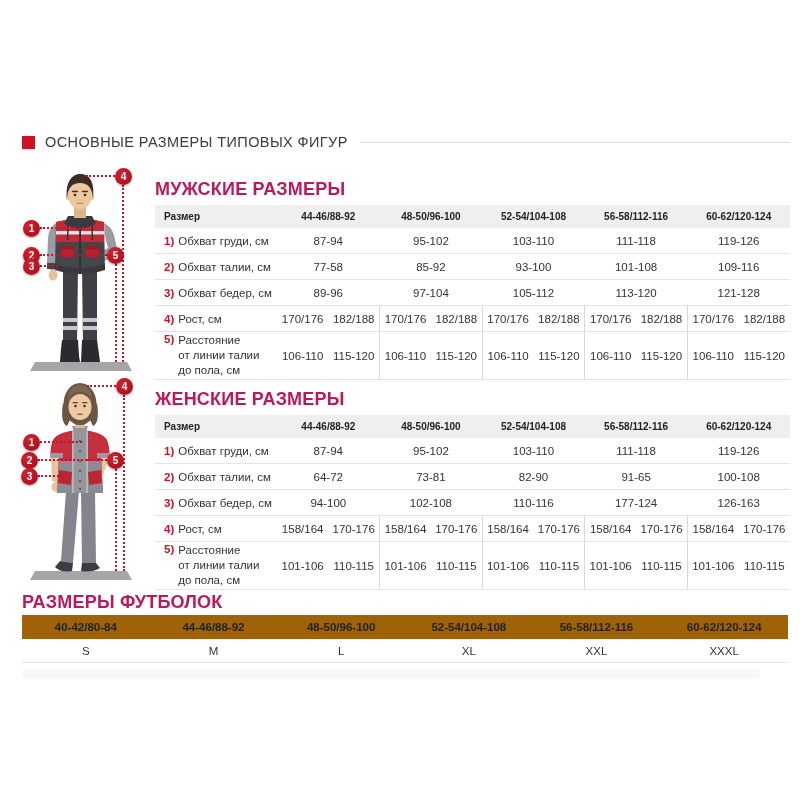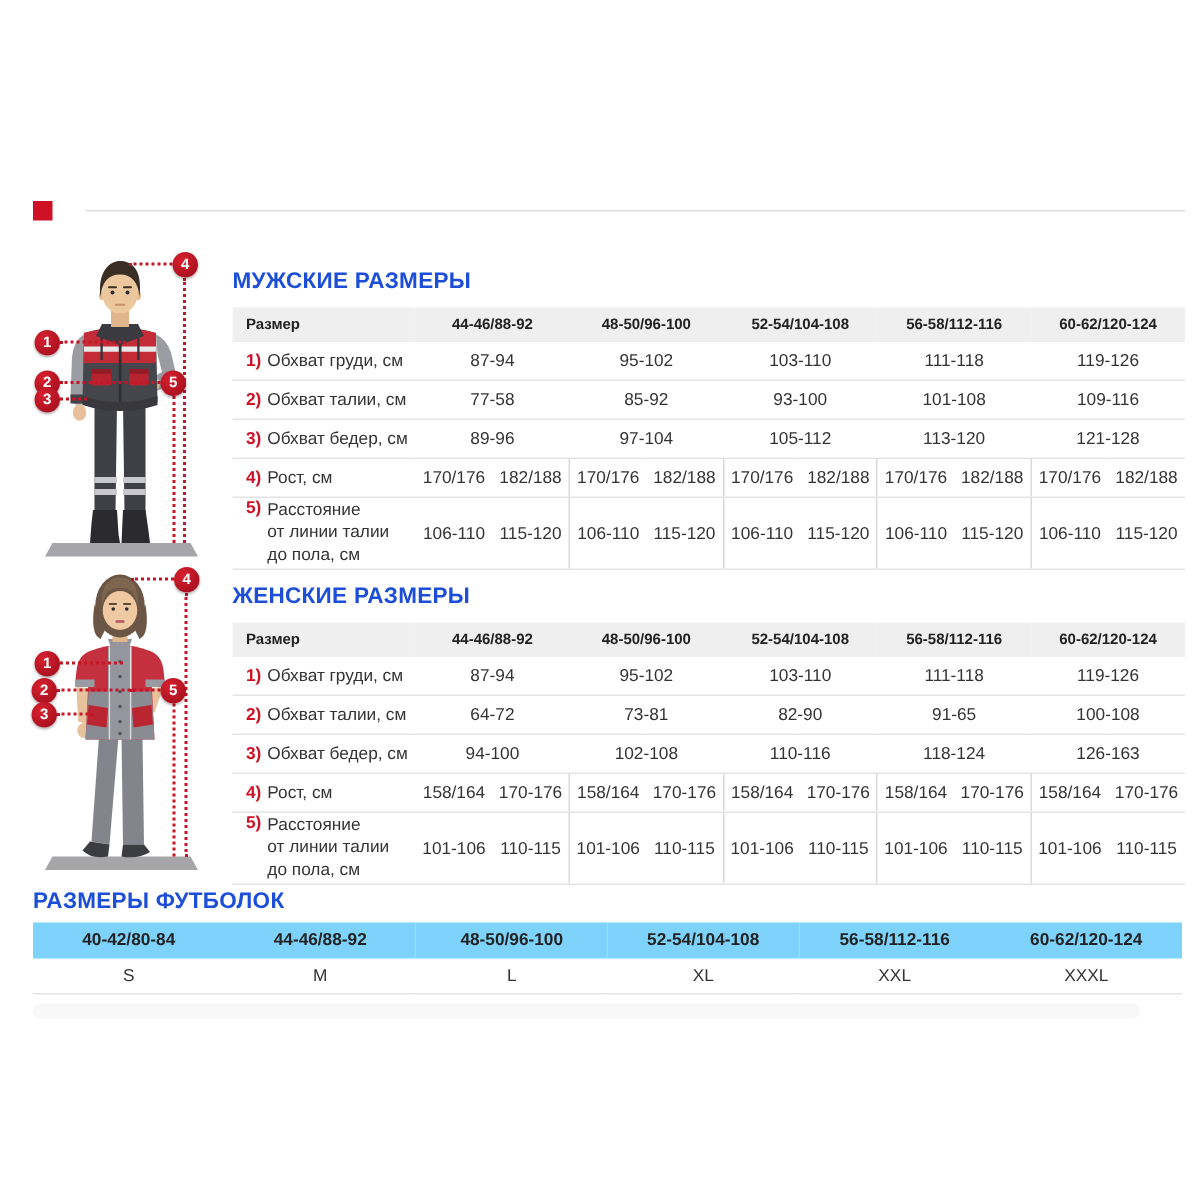--- a/index.html
+++ b/index.html
@@ -4,37 +4,37 @@
 <style>
   html,body{margin:0;padding:0;background:#fff;}
   .page{position:relative;width:800px;height:800px;background:#fff;overflow:hidden;
         font-family:"Liberation Sans",sans-serif;-webkit-font-smoothing:antialiased;}
   
   .page-head{position:absolute;left:22px;top:134px;width:768px;display:flex;align-items:center;}
   .bullet{width:13px;height:13px;background:#cf1125;margin-right:10px;flex:0 0 auto;}
   .page-head .t{font-size:14.5px;color:#3c3c3c;letter-spacing:.4px;white-space:nowrap;}
   .page-head .rule{flex:1;border-top:1px solid #dcdcdc;margin-left:12px;height:0;}
   
-  .sec-title{position:absolute;font-size:15px;font-weight:bold;color:#1d4ed8;letter-spacing:.2px;}
+  .sec-title{position:absolute;font-size:18px;font-weight:bold;color:#be185d;letter-spacing:.2px;}
   
   .sztbl{position:absolute;border-collapse:collapse;table-layout:fixed;width:635px;font-size:11.5px;color:#333;}
   .sztbl th{background:#efefef;font-weight:bold;height:23px;padding:0;text-align:center;font-size:10px;color:#222;}
   .sztbl th.lbl{text-align:left;padding-left:9px;}
   .sztbl td{height:25px;padding:0;text-align:center;border-bottom:1px solid #e4e4e4;}
   .sztbl td.lbl{text-align:left;padding-left:9px;}
   .sztbl tr.tall td{height:47px;}
   .sztbl td.g{border-left:1px solid #d9d9d9;}
   .num{color:#cf1125;font-weight:bold;}
   td.lbl .num{margin-right:4px;}
   .lbl5{display:flex;align-items:flex-start;}
   .lbl5 .num{margin-right:4px;}
   .lines{line-height:1.32;}
   
   .ttbl{position:absolute;left:22px;top:615px;border-collapse:collapse;table-layout:fixed;width:766px;font-size:11.5px;color:#333;}
-  .ttbl th{background:#7dd3fc;font-weight:bold;height:24px;text-align:center;padding:0;color:#222;font-size:11.5px;}
+  .ttbl th{background:#a16207;font-weight:bold;height:24px;text-align:center;padding:0;color:#222;font-size:11.5px;}
   .ttbl td{height:23px;text-align:center;border-bottom:1px solid #e4e4e4;padding:0;}
   .next-strip{position:absolute;left:22px;top:669px;width:738px;height:10px;background:#f8f8f8;border-radius:5px;}
   
   .fig{position:absolute;width:140px;height:207px;}
   #fig-man{left:10px;top:168px;}
   #fig-woman{left:10px;top:377px;}
   .fig svg{position:absolute;left:0;top:0;z-index:1;}
   .badge{position:absolute;width:17px;height:17px;border-radius:50%;
          background:radial-gradient(circle at 35% 30%,#d6202e,#9e0c1b);
          color:#fff;font-size:10px;font-weight:bold;display:flex;align-items:center;justify-content:center;
@@ -42,20 +42,21 @@
   .dh{position:absolute;border-top:2px dotted #c41627;height:0;z-index:2;}
   .dv{position:absolute;border-left:2px dotted #c41627;width:0;z-index:2;}
 </style>
 </head>
 <body>
 
 <div class="page">
 
   <div class="page-head">
     <span class="bullet"></span>
+    <span class="t">ОСНОВНЫЕ РАЗМЕРЫ ТИПОВЫХ ФИГУР</span>
     <span class="rule"></span>
   </div>
 
   <div class="fig" id="fig-man">
     <svg width="140" height="207" viewBox="0 0 140 207">
       <polygon points="25,194 117,194 122,203 20,203" fill="#a6a6a8"></polygon>
       <path d="M53,101 L68,101 L67,174 L53,174 Z" fill="#3f3f46"></path>
       <path d="M72,101 L87,101 L87,174 L73,174 Z" fill="#3f3f46"></path>
       <rect x="53" y="150" width="15" height="4" fill="#c9c9cd"></rect>
       <rect x="72" y="150" width="15" height="4" fill="#c9c9cd"></rect>
@@ -272,21 +273,21 @@
         <td colspan="2">73-81</td>
         <td colspan="2">82-90</td>
         <td colspan="2">91-65</td>
         <td colspan="2">100-108</td>
       </tr>
       <tr>
         <td class="lbl"><span class="num">3)</span><span>Обхват бедер, см</span></td>
         <td colspan="2">94-100</td>
         <td colspan="2">102-108</td>
         <td colspan="2">110-116</td>
-        <td colspan="2">118-124</td>
+        <td colspan="2">177-124</td>
         <td colspan="2">126-163</td>
       </tr>
       <tr>
         <td class="lbl"><span class="num">4)</span><span>Рост, см</span></td>
         <td>158/164</td>
         <td>170-176</td>
         <td class="g">158/164</td>
         <td>170-176</td>
         <td class="g">158/164</td>
         <td>170-176</td>

